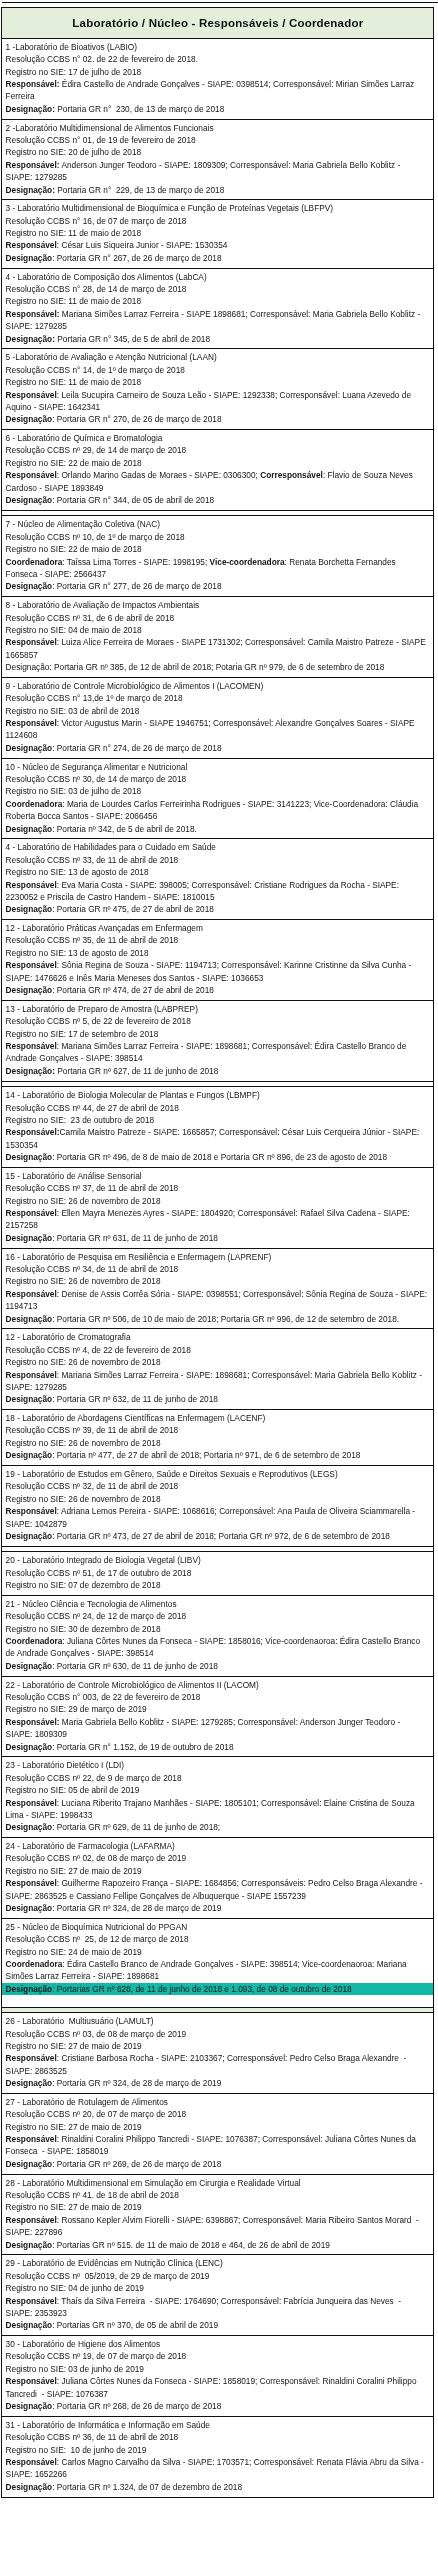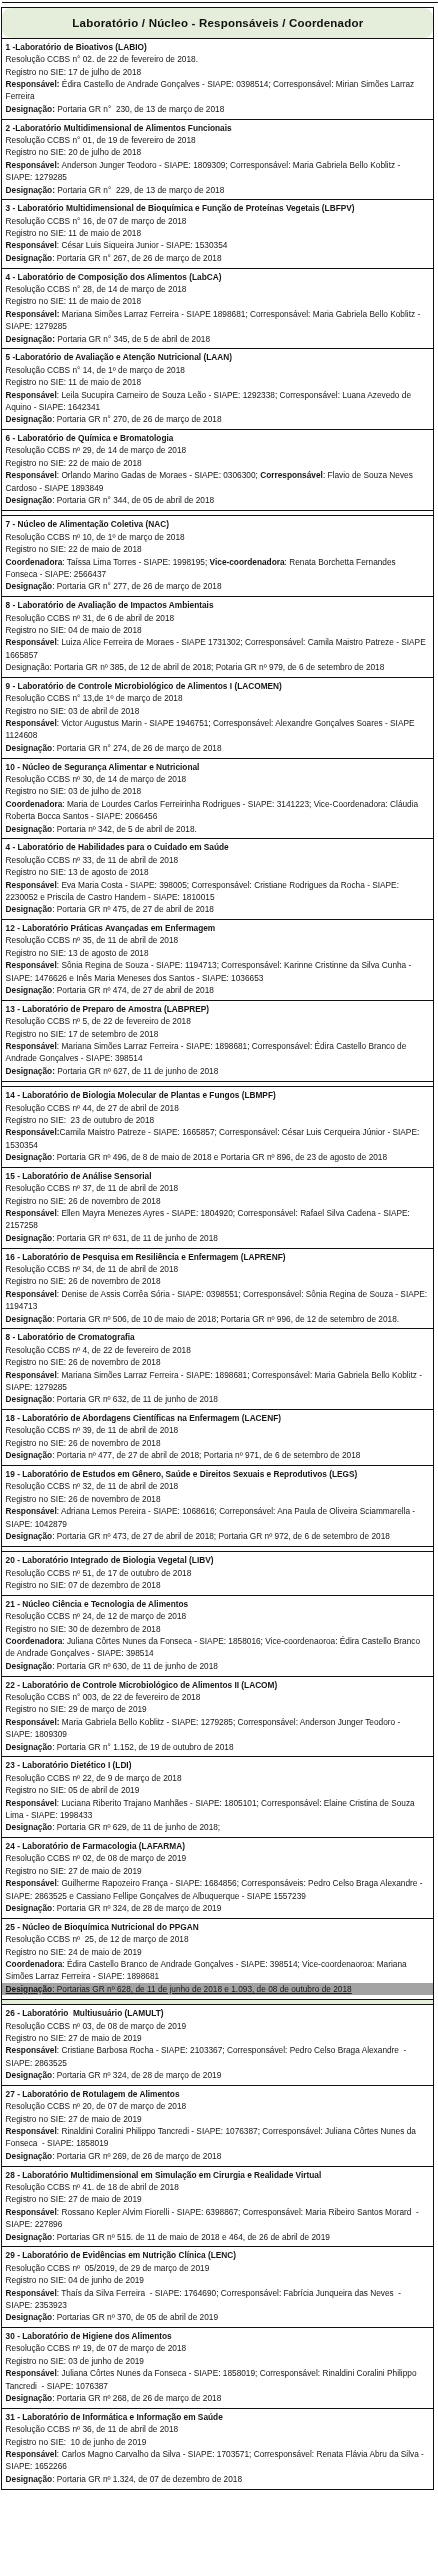--- a/index.html
+++ b/index.html
@@ -2,29 +2,29 @@
 <html style="font-size:10.5px"><head>
 <meta charset="utf-8">
 <style>
   html,body{margin:0;padding:0;background:#fff;}
   body{width:439px;font-family:"Liberation Sans", sans-serif;color:#161616;
        -webkit-font-smoothing:antialiased;}
   .page{position:relative;width:439px;height:2576px;background:#ffffff;overflow:hidden;}
   .top-rule{position:absolute;top:2px;left:2px;right:0;height:1.3px;background:#101010;}
   .tbl{margin:6.5px 4.6px 0 1.3px;border:1.3px solid #101010;}
   .hdr{background:#e4eedb;text-align:center;font-weight:bold;font-size:11.5px;
-       letter-spacing:0.2px;padding:9.8px 2.6px 8.5px 2.6px;color:#111;border-radius:9px;}
+       letter-spacing:0.2px;padding:9.8px 2.6px 8.5px 2.6px;color:#111;}
   .row{border-top:1.3px solid #101010;padding:2px 5.2px 3.3px 3.3px;
        font-size:8.3px;line-height:12.4px;}
   .line{white-space:pre-wrap;}
-  .title{font-weight:bold;}
+  .title{font-weight:normal;}
   .b{font-weight:bold;}
   .break{border-top:1.3px solid #101010;height:4.6px;background:#ffffff;}
   .break.green{background:#e4eedb;}
-  .line.hl{background:#a3a3a3;margin:0 -5.2px 0 -3.3px;padding:0 5.2px 0 3.3px;text-decoration:underline;}
+  .line.hl{background:#14b8a6;margin:0 -5.2px 8px -3.3px;padding:0 5.2px 0 3.3px;}
 </style>
 </head>
 <body>
 
 <div class="page">
   <div class="top-rule"></div>
   <div class="tbl">
     <div class="hdr">
       <span>Laboratório / Núcleo - Responsáveis / Coordenador</span>
     </div>
@@ -137,21 +137,21 @@
           <div class="line"><span class="b">Designação</span><span>: Portaria GR nº 631, de 11 de junho de 2018</span></div>
         </div>
         <div class="row">
           <div class="line title">16 - Laboratório de Pesquisa em Resiliência e Enfermagem (LAPRENF)</div>
           <div class="line"><span>Resolução CCBS nº 34, de 11 de abril de 2018</span></div>
           <div class="line"><span>Registro no SIE: 26 de novembro de 2018</span></div>
           <div class="line"><span class="b">Responsável</span><span>: Denise de Assis Corrêa Sória - SIAPE: 0398551; Corresponsável: Sônia Regina de Souza - SIAPE: 1194713</span></div>
           <div class="line"><span class="b">Designação</span><span>: Portaria GR nº 506, de 10 de maio de 2018; Portaria GR nº 996, de 12 de setembro de 2018.</span></div>
         </div>
         <div class="row">
-          <div class="line title">8 - Laboratório de Cromatografia</div>
+          <div class="line title">12 - Laboratório de Cromatografia</div>
           <div class="line"><span>Resolução CCBS nº 4, de 22 de fevereiro de 2018</span></div>
           <div class="line"><span>Registro no SIE: 26 de novembro de 2018</span></div>
           <div class="line"><span class="b">Responsável</span><span>: Mariana Simões Larraz Ferreira - SIAPE: 1898681; Corresponsável: Maria Gabriela Bello Koblitz - SIAPE: 1279285</span></div>
           <div class="line"><span class="b">Designação</span><span>: Portaria GR nº 632, de 11 de junho de 2018</span></div>
         </div>
         <div class="row">
           <div class="line title">18 - Laboratório de Abordagens Científicas na Enfermagem (LACENF)</div>
           <div class="line"><span>Resolução CCBS nº 39, de 11 de abril de 2018</span></div>
           <div class="line"><span>Registro no SIE: 26 de novembro de 2018</span></div>
           <div class="line"><span class="b">Designação</span><span>: Portaria nº 477, de 27 de abril de 2018; Portaria nº 971, de 6 de setembro de 2018</span></div>

